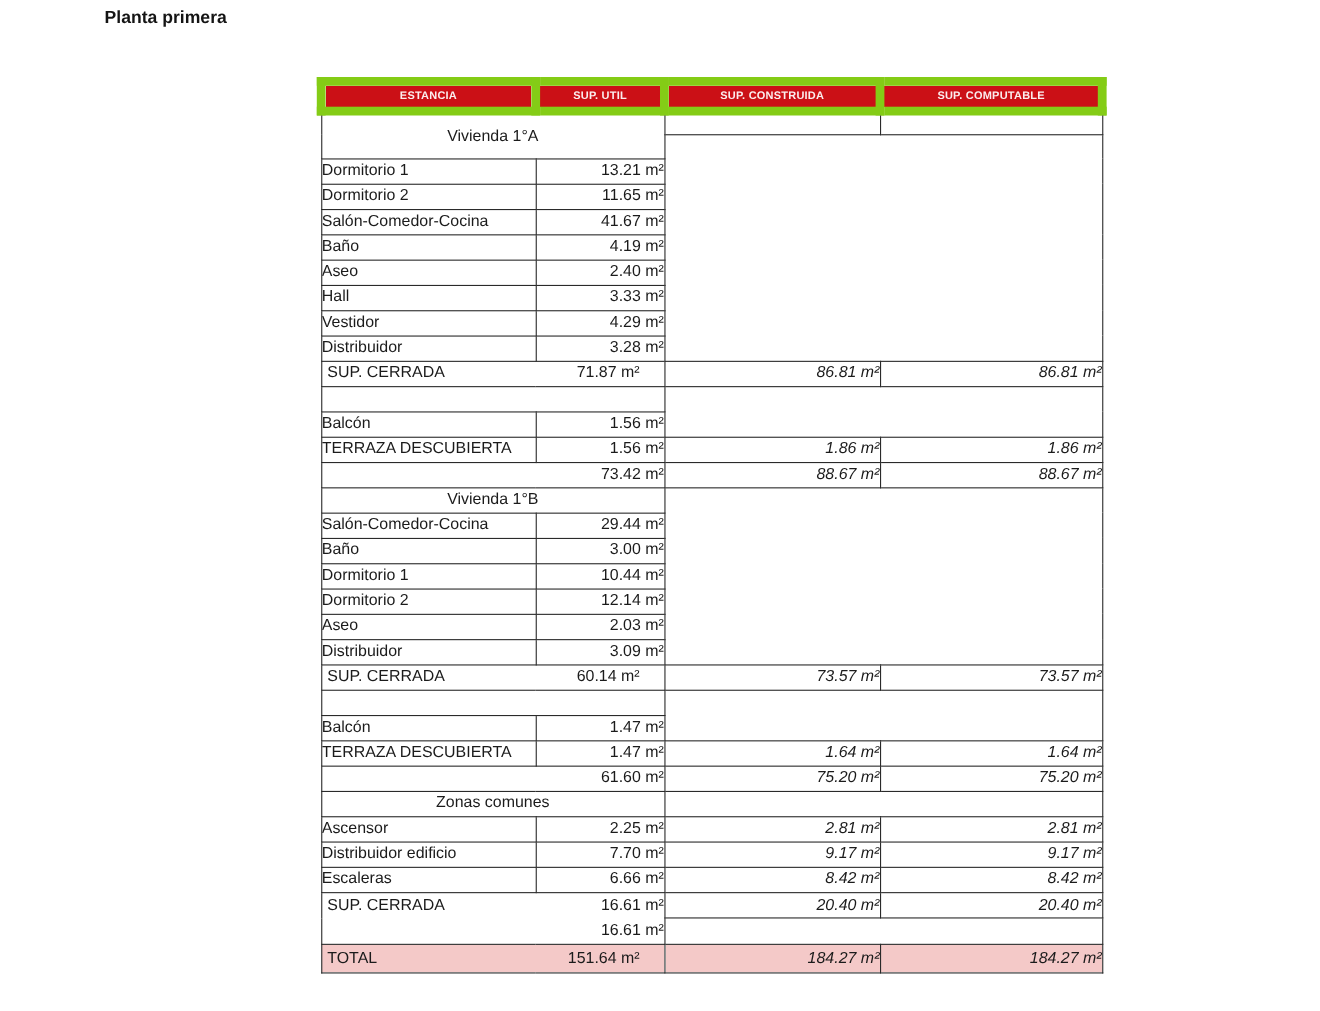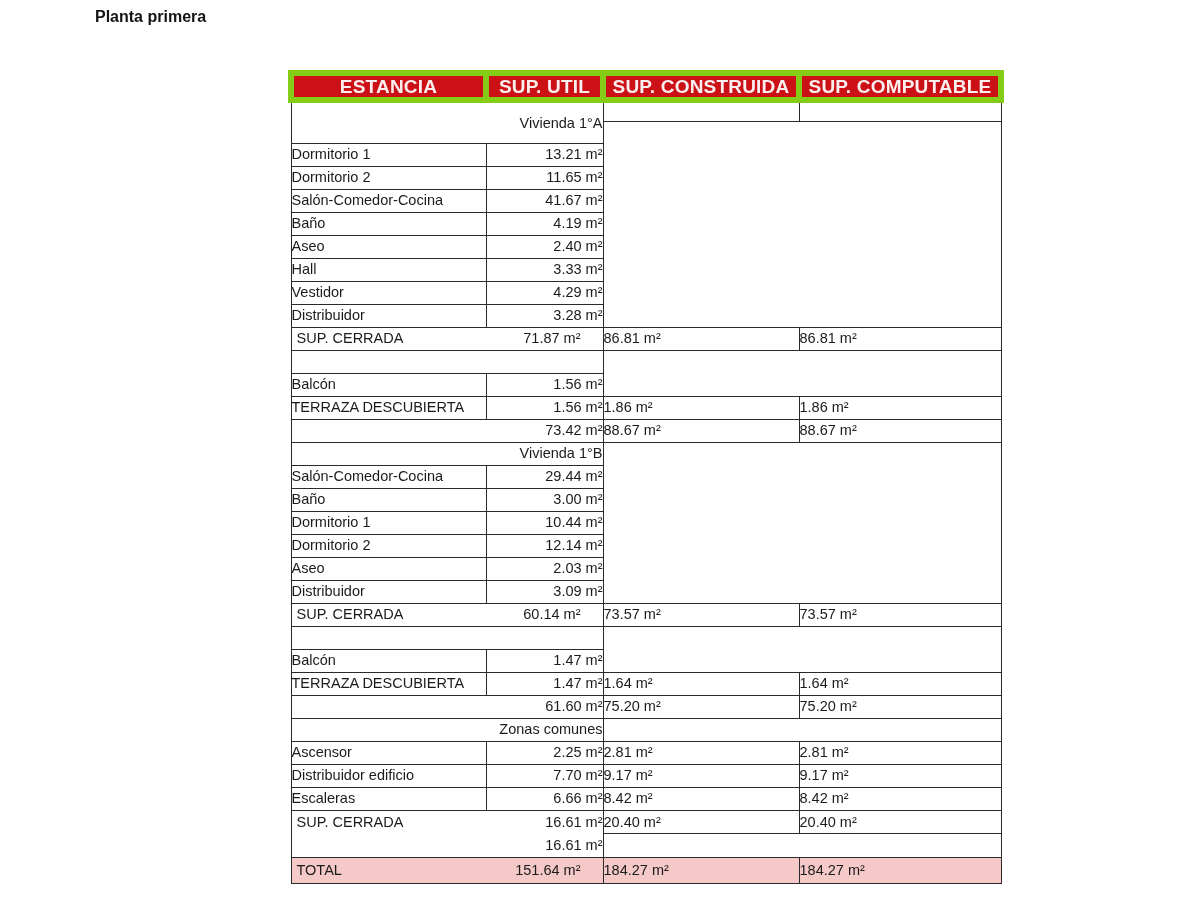--- a/index.html
+++ b/index.html
@@ -2,27 +2,27 @@
 <html style="--c-hdr: #cb1016; --c-red: #d40e0e; --c-pink: #f4c9c8; --c-border: #2a2a2a;"><head>
 <meta charset="utf-8">
 <style>
   html,body{margin:0;padding:0;background:#ffffff;}
   #page{position:relative;width:1200px;height:919px;background:#ffffff;overflow:hidden;
         font-family:"Liberation Sans", sans-serif;color:#1b1b1b;}
   #title{position:absolute;left:95px;top:8px;font-size:16px;font-weight:700;color:#141414;}
   #tbl{position:absolute;left:288px;top:70px;width:710px;border-collapse:collapse;table-layout:fixed;}
   #tbl td,#tbl th{border:1px solid var(--c-border);padding:0;margin:0;vertical-align:middle;
         font-size:14.5px;line-height:1;white-space:nowrap;overflow:hidden;height:auto;}
-  #tbl th.hd{background:var(--c-hdr);color:#fbeeee;font-weight:700;font-size:19px;
-        text-align:center;border:6px solid #84cc16;letter-spacing:.2px;}
+  #tbl th.hd{background:var(--c-hdr);color:#fbeeee;font-weight:700;font-size:10px;
+        text-align:center;border:8px solid #84cc16;letter-spacing:.2px;}
   #tbl th.hd:nth-child(3){border-left:3px solid #1f1f1f;}
   td.lbl{text-align:left;padding-left:5px;}
   td.val{text-align:right;padding-right:22px;}
-  td.ctr{text-align:left;}
-  td.grp{text-align:right;padding-left:5px;}
+  td.ctr{text-align:right;font-style:italic;}
+  td.grp{text-align:center;padding-left:5px;}
   td.tall{vertical-align:bottom;padding-bottom:4px;}
   td.von{text-align:right;padding-right:22px;}
   td.lv .in{display:flex;align-items:center;width:100%;}
   td.lv .in .l{flex:1;text-align:left;padding-left:5px;}
   td.lv .in .v{text-align:right;padding-right:22px;}
   td.lv2{vertical-align:top;}
   td.lv2 .line{display:flex;align-items:center;height:23px;}
   td.lv2 .line .l{flex:1;text-align:left;padding-left:5px;}
   td.lv2 .line .v{text-align:right;}
   td.lv2 .line2{justify-content:flex-end;}

